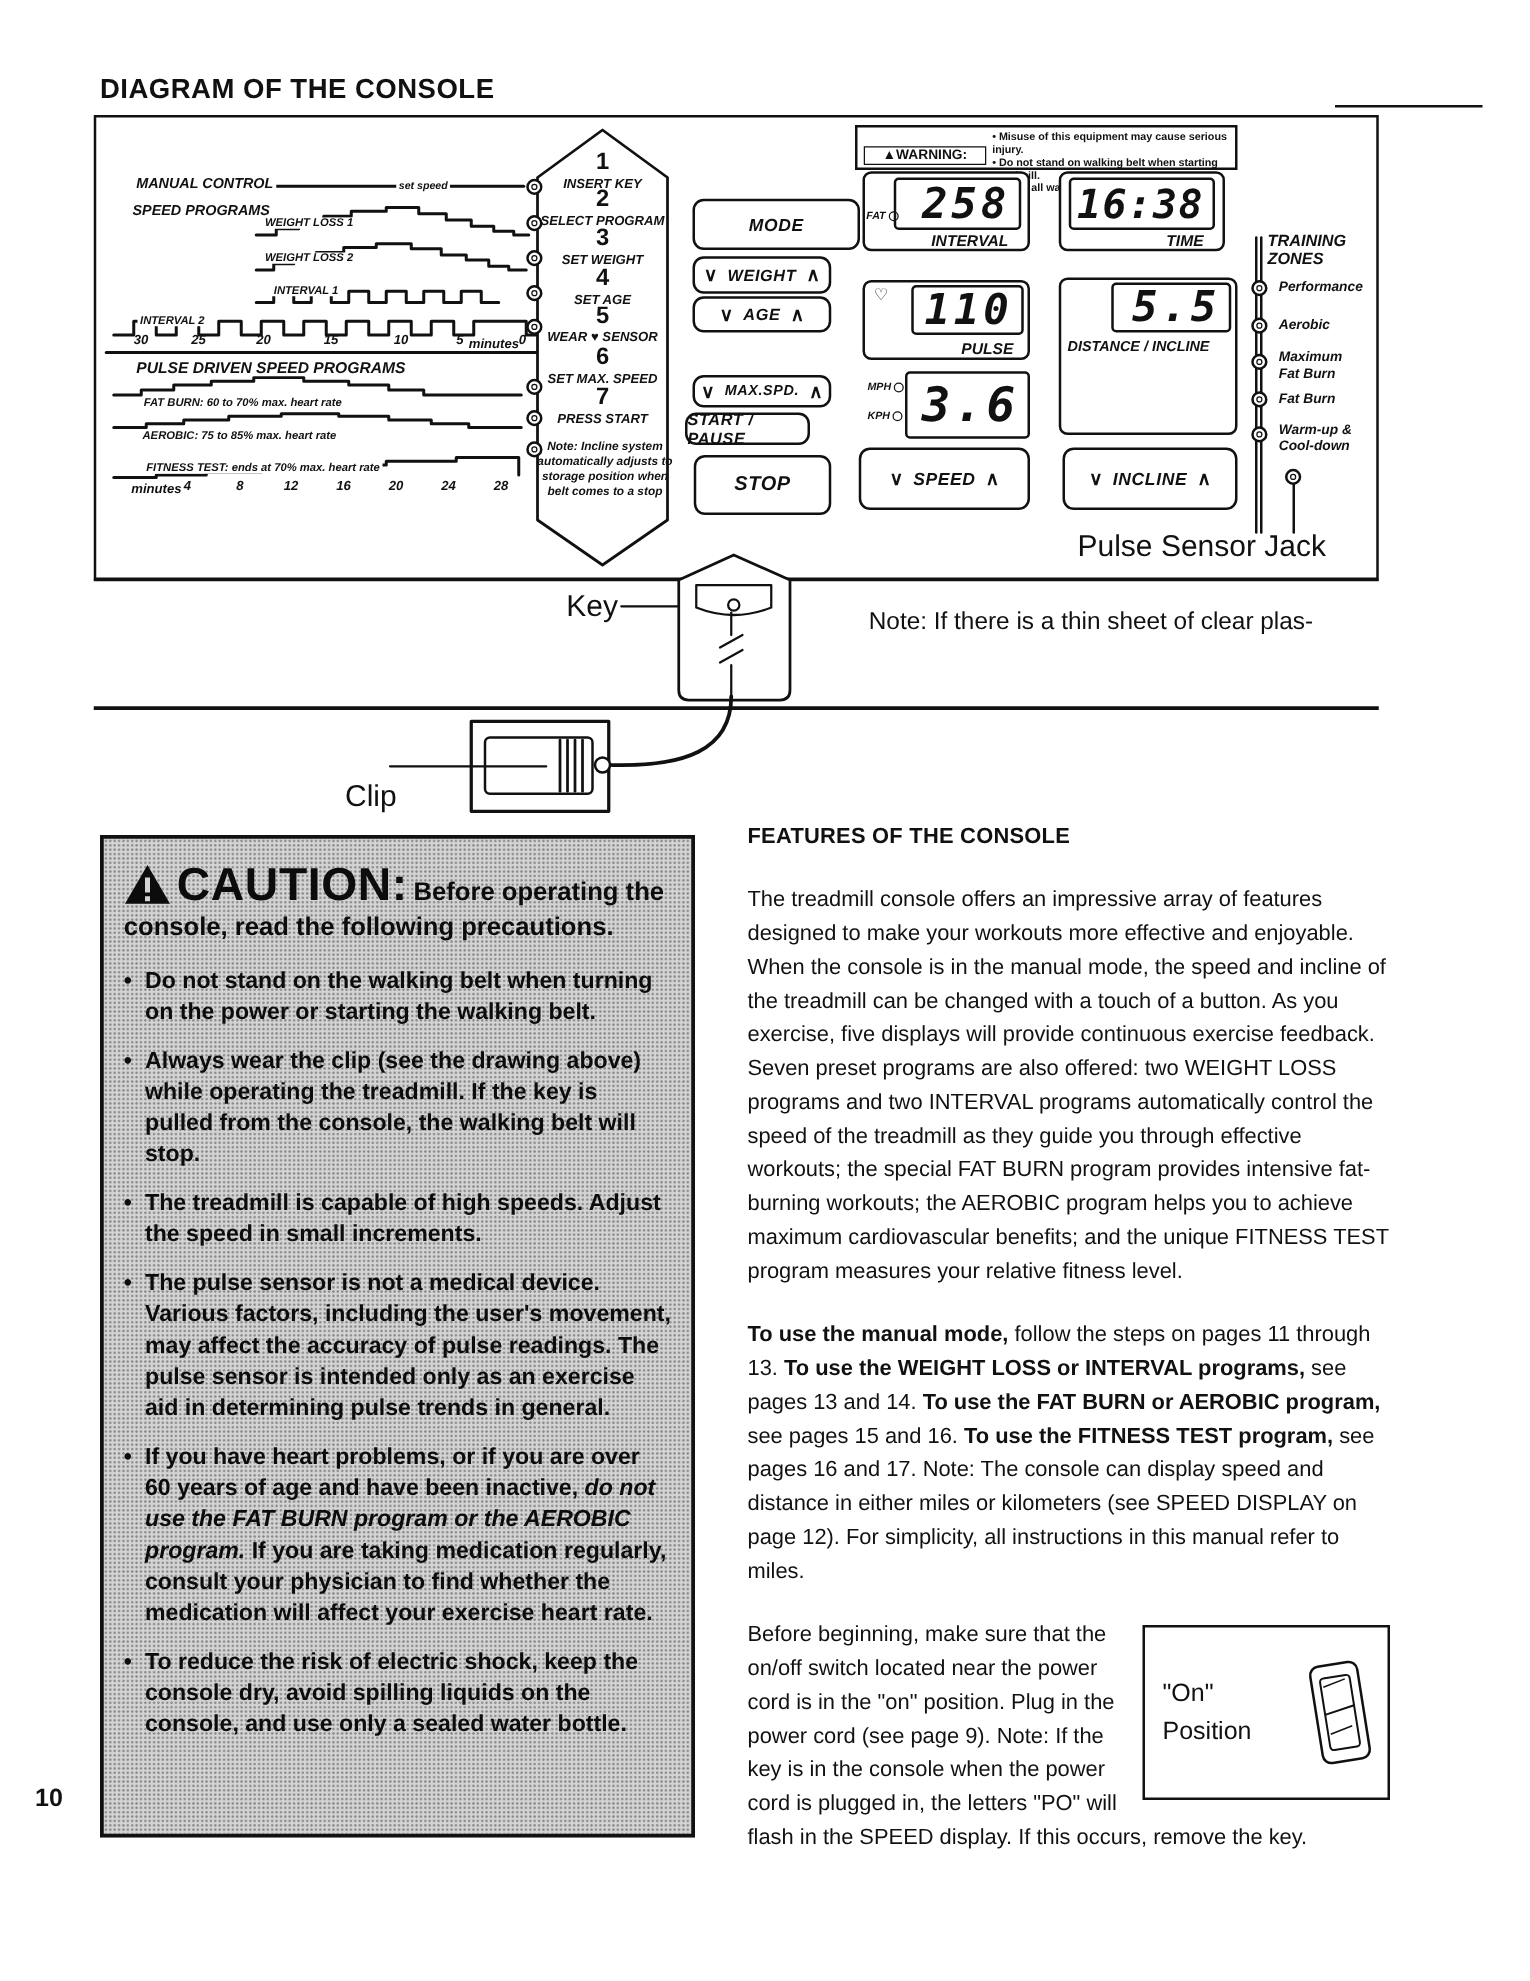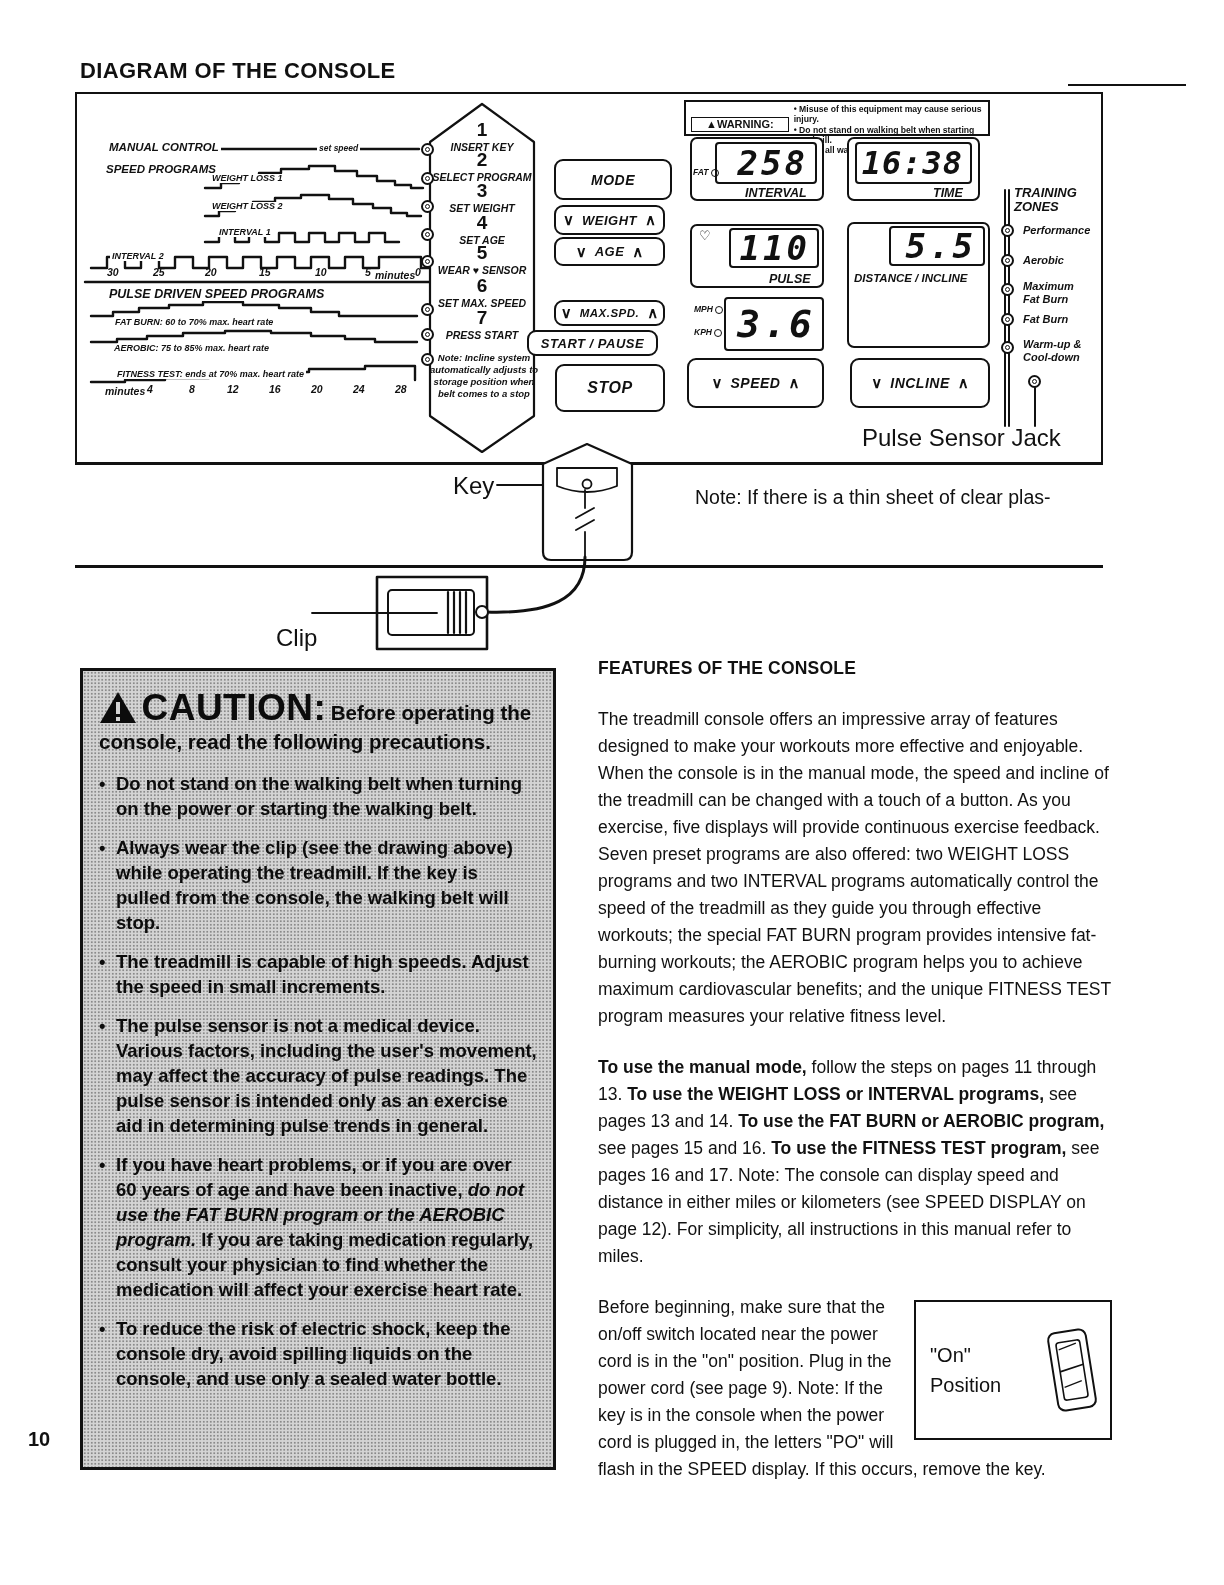--- a/index.html
+++ b/index.html
@@ -185,39 +185,39 @@
     <div class="step" style="top:182px;">
         <span class="n">6</span>
         <span class="l">SET MAX. SPEED</span>
       </div>
     <div class="step" style="top:214px;">
         <span class="n">7</span>
         <span class="l">PRESS START</span>
       </div>
     <div class="stepnote" style="top:258px;">Note: Incline system automatically adjusts to storage position when belt comes to a stop</div>
 
-    <div class="cbtn" style="left:477px;top:65px;width:118px;height:41px;">
+    <div class="cbtn" style="left:477px;top:65px;width:134px;height:41px;">
       <span class="t" style="font-size:14px;">MODE</span>
     </div>
     <div class="cbtn" style="left:477px;top:111px;width:111px;height:30px;">
       <span class="chev">∨</span>
       <span class="t">WEIGHT</span>
       <span class="chev">∧</span>
     </div>
     <div class="cbtn" style="left:477px;top:143px;width:111px;height:29px;">
       <span class="chev">∨</span>
       <span class="t">AGE</span>
       <span class="chev">∧</span>
     </div>
     <div class="cbtn" style="left:477px;top:206px;width:111px;height:26px;">
       <span class="chev">∨</span>
       <span class="t" style="font-size:11.5px;">MAX.SPD.</span>
       <span class="chev">∧</span>
     </div>
-    <div class="cbtn" style="left:450px;top:236px;width:131px;height:26px;">
+    <div class="cbtn" style="left:471px;top:236px;width:100px;height:26px;">
       <span class="t">START / PAUSE</span>
     </div>
     <div class="cbtn" style="left:478px;top:270px;width:110px;height:48px;">
       <span class="t" style="font-size:16px;">STOP</span>
     </div>
     <div class="cbtn" style="left:610px;top:264px;width:137px;height:50px;">
       <span class="chev">∨</span>
       <span class="t" style="font-size:14px;">SPEED</span>
       <span class="chev">∧</span>
     </div>

